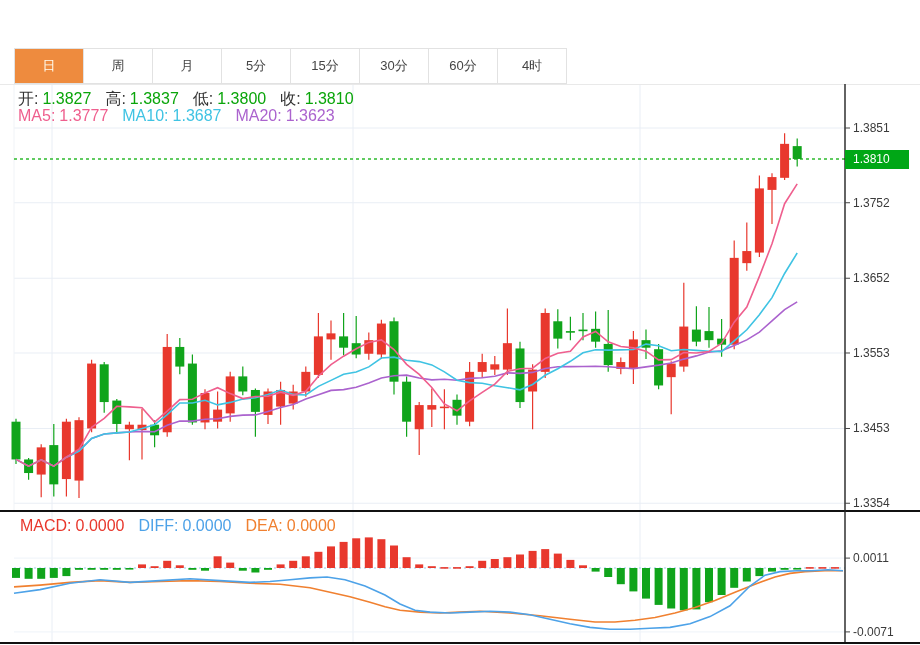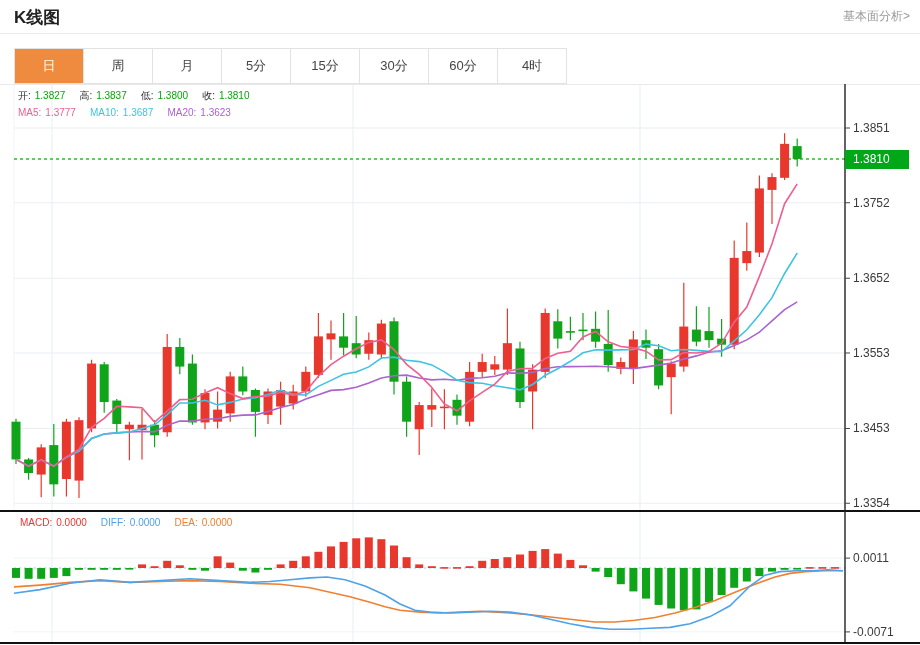--- a/index.html
+++ b/index.html
@@ -7,34 +7,30 @@
           font-family:"Liberation Sans","DejaVu Sans",sans-serif;}
   .header{position:absolute;left:0;top:0;width:920px;height:33px;border-bottom:1px solid #ececec;}
   .title{position:absolute;left:14px;top:6px;font-size:17px;font-weight:bold;color:#222;}
   .fund-link{position:absolute;right:10px;top:8px;font-size:12px;color:#999;cursor:pointer;text-decoration:none;}
   .tab-strip{position:absolute;left:14px;top:48px;display:flex;border:1px solid #e2e2e2;background:#fff;}
   .tab{width:68px;height:34px;line-height:34px;text-align:center;font-size:13px;color:#444;
        border-right:1px solid #e2e2e2;cursor:pointer;background:#fff;}
   .tab:last-child{border-right:none;text-align:center;}
   .tab.active{color:#fffdf0;}
   #chart-svg{position:absolute;left:0;top:0;}
-  .overlay{position:absolute;font-size:10px;white-space:nowrap;z-index:3;}
+  .overlay{position:absolute;font-size:16px;white-space:nowrap;z-index:3;}
   .overlay span{margin-right:4px;}
   .overlay .gap{margin-right:14px;}
   .price-tag{position:absolute;left:845px;top:150px;width:64px;height:19px;line-height:19px;
              color:#fff;font-size:12px;padding-left:8px;box-sizing:border-box;z-index:3;}
 </style>
 </head>
 <body>
 
 <div class="screen">
-  <div class="header">
-    <div class="title">K线图</div>
-    <a class="fund-link">基本面分析&gt;</a>
-  </div>
 
   <div class="tab-strip">
       <div class="tab active" style="background: rgb(238, 139, 62);">日</div>
       <div class="tab">周</div>
       <div class="tab">月</div>
       <div class="tab">5分</div>
       <div class="tab">15分</div>
       <div class="tab">30分</div>
       <div class="tab">60分</div>
       <div class="tab">4时</div>

